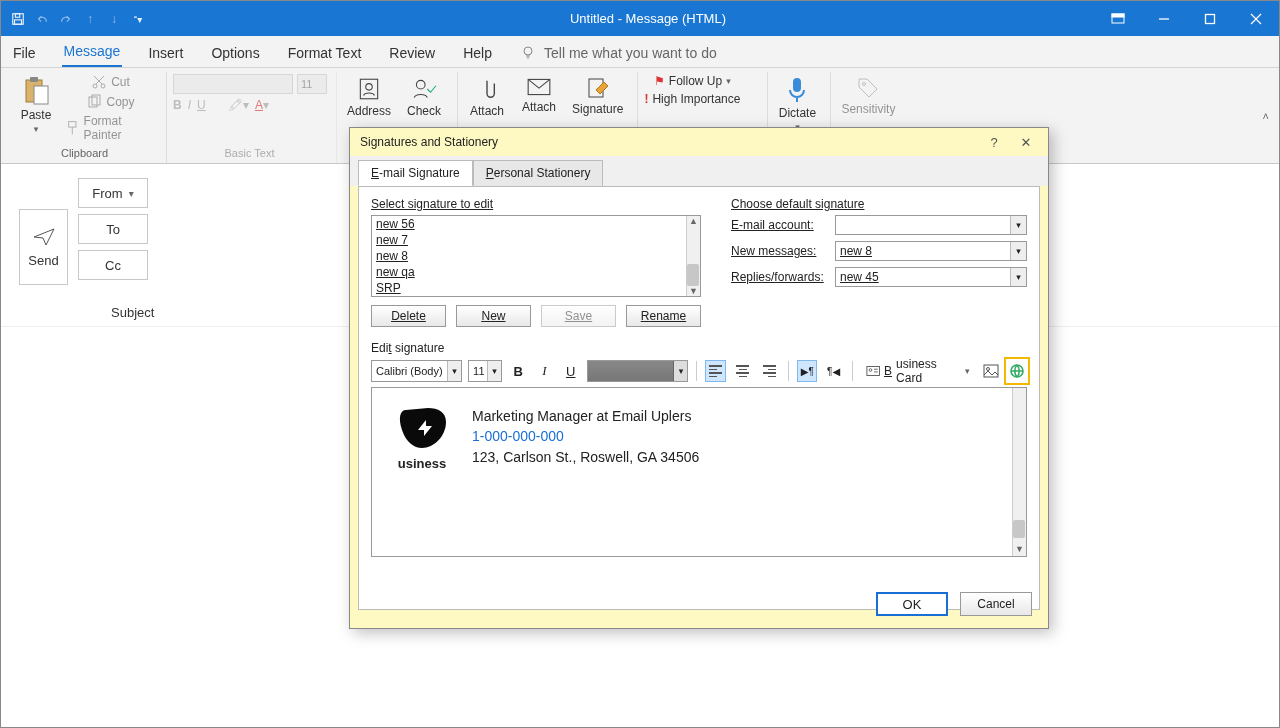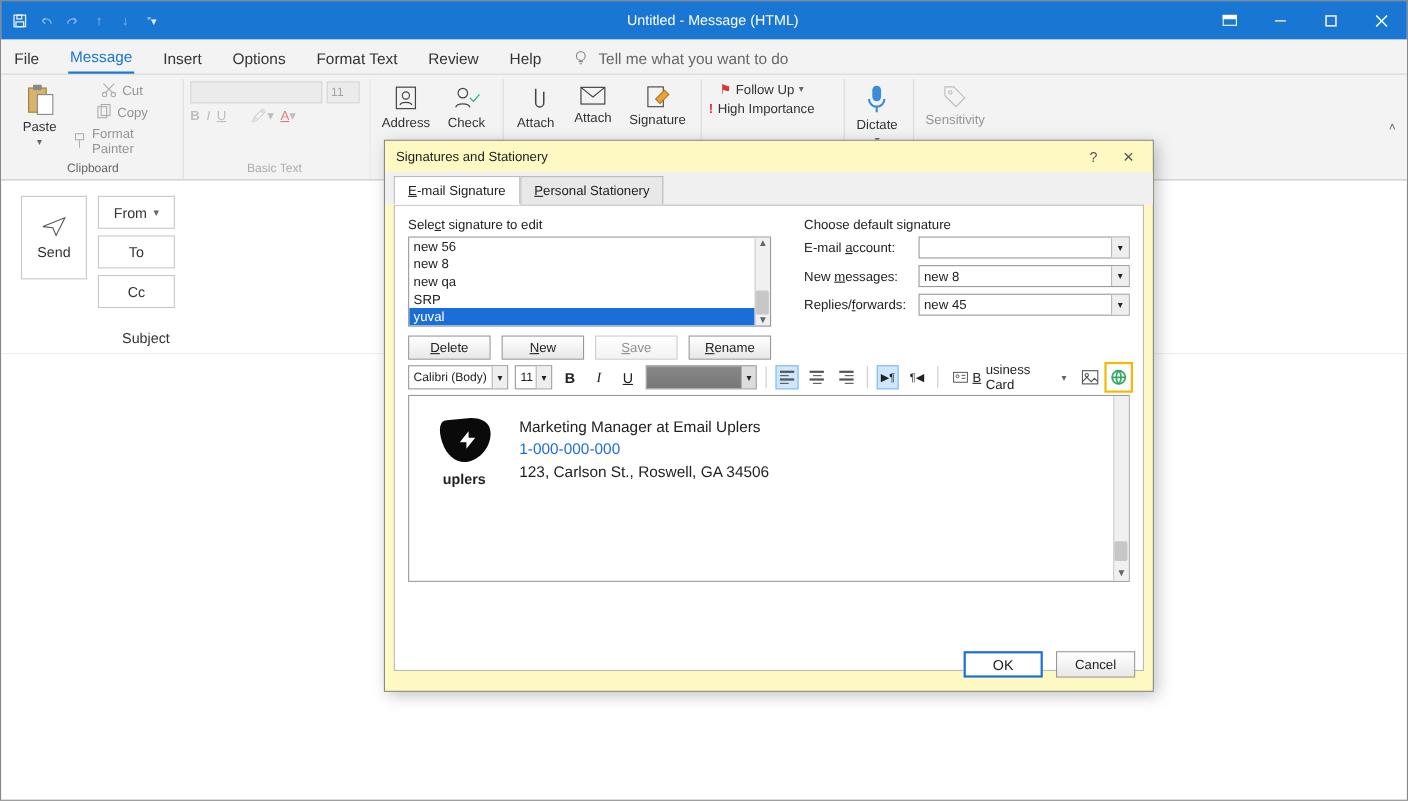--- a/index.html
+++ b/index.html
@@ -26,37 +26,37 @@
 .rgroup-label { text-align:center; font-size: 11px; color:#666; padding-bottom:2px; position:relative;}
 .rgroup-body { display:flex; gap:6px; align-items:flex-start;}
 .bigbtn { display:flex; flex-direction:column; align-items:center; gap:2px; font-size:12px; color:#333; padding:2px 4px; min-width:46px;}
 .smallrow { display:flex; flex-direction:column; gap:4px; font-size:12px; color:#333;}
 .smallrow .item{ display:flex; align-items:center; gap:4px;justify-content:center;}
 .disabled { opacity:0.5; }
 .collapse-caret{ position:absolute; right:10px; top:50%; transform:translateY(-50%); color:#666; font-size:11px;}
 
 
 .compose-header{ padding: 14px 18px; display:flex; gap:10px; font-size:13px; }
-.send-btn{ width:60px; height:76px; border:1px solid #c8c8c8; display:flex; flex-direction:column; align-items:center; justify-content:center; gap:6px; font-size:13px; color:#333;}
+.send-btn{ width:49px; height:76px; border:1px solid #c8c8c8; display:flex; flex-direction:column; align-items:center; justify-content:center; gap:6px; font-size:13px; color:#333;margin-top:31px;}
 .addr-col{ display:flex; flex-direction:column; gap:6px;}
 .addr-btn{ width:70px; height:30px; border:1px solid #c8c8c8; background:#fff; display:flex; align-items:center; justify-content:center; font-size:13px; color:#333;}
 .addr-btn.from{ gap:6px;}
 .subject-row{ padding: 6px 18px 6px 110px; display:flex; align-items:center; gap:20px; font-size:13px; color:#333; border-bottom:1px solid #eee;}
 
 
 .dialog { position:absolute; left:348px; top:126px; width:700px; height:502px; background:#fef9c3; border:1px solid #888; box-shadow: 4px 4px 14px rgba(0,0,0,.25); font-size:12px; color:#222;}
 .dialog-title { height:28px; display:flex; align-items:center; padding:0 6px 0 10px; font-size:12px;}
 .dialog-title .spacer{flex:1;}
 .dialog-title .x{ width:32px; text-align:center; font-size:13px; color:#555;}
 .dialog-tabs{ display:flex; background:#f0f0f0; padding: 4px 8px 0 8px; gap:0; }
 .dialog-tab{ padding:5px 12px; border:1px solid #bbb; background:#e8e8e8; font-size:12px; border-bottom:none; position:relative; }
 .dialog-tab.active{ background:#fff; border-bottom:1px solid #fff; z-index:2;}
 .dialog-tab .ul{text-decoration:underline;}
 .dialog-body{ background:#fff; border:1px solid #bbb; margin:0 8px 8px 8px; padding:10px 12px 12px 12px; height:424px; position:relative;}
-.twocol{ display:flex; gap:30px;}
+.twocol{ display:flex; gap:30px;text-decoration:underline;}
 .leftcol{ width:330px;}
 .rightcol{ flex:1;}
 .sec-label{ font-size:12px; color:#222; margin-bottom:4px;}
 .siglist{ border:1px solid #999; height:82px; overflow:hidden; position:relative; background:#fff;}
 .siglist .row{ padding:1px 4px; font-size:12px;}
 .siglist .row.sel{ background:#1a6ed8; color:#fff;}
 .siglist-scroll{ position:absolute; right:0; top:0; bottom:0; width:14px; background:#f0f0f0; border-left:1px solid #ccc; display:flex; flex-direction:column; justify-content:space-between; align-items:center; font-size:9px; color:#666;}
 .siglist-scroll .thumb{ position:absolute; right:1px; width:12px; height:22px; background:#c7c7c7; top:48px; border-radius:2px;}
 .btnrow{ display:flex; gap:10px; margin-top:8px;}
 .dlgbtn{ width:75px; height:22px; border:1px solid #999; background:linear-gradient(#fff,#e8e8e8); font-size:12px; display:flex; align-items:center; justify-content:center;}
@@ -362,20 +362,21 @@
   <div class="dialog-tabs">
     <div class="dialog-tab active"><span class="ul">E</span><span>-mail Signature</span></div>
     <div class="dialog-tab"><span class="ul">P</span>ersonal Stationery</div>
   </div>
   <div class="dialog-body">
     <div class="twocol">
       <div class="leftcol">
         <div class="sec-label">Sele<span style="text-decoration:underline">c</span>t signature to edit</div>
         <div class="siglist">
           <div class="row">new 56</div>
+          <div class="row">new 7</div>
           <div class="row">new 8</div>
           <div class="row">new qa</div>
           <div class="row">SRP</div>
           <div class="row sel">yuval</div>
           <div class="siglist-scroll">
               <span>▲</span>
               <span class="thumb"></span>
               <span>▼</span>
             </div>
         </div>
@@ -405,20 +406,21 @@
         <div class="field">
           <label>Replies/<span class="ul">f</span>orwards:</label>
           <div class="combo">
               <span>new 45</span>
               <span class="arrow">▾</span>
             </div>
         </div>
       </div>
     </div>
 
+    <div class="editlabel">Edi<span style="text-decoration:underline">t</span> signature</div>
     <div class="edtoolbar">
       <div class="box fontbox">
           <span>Calibri (Body)</span>
           <span class="arrow">▾</span>
         </div>
       <div class="box sizebox">
           <span>11</span>
           <span class="arrow">▾</span>
         </div>
       <div class="icobtn b">B</div>
@@ -471,21 +473,21 @@
         </div>
     </div>
 
     <div class="editor">
       <div class="sigrow">
         <div class="sig-logo">
           <svg width="52" height="44" viewBox="0 0 52 44">
               <path d="M10 4 C4 4 2 12 6 24 C10 36 18 42 26 42 C38 42 50 30 50 16 C50 6 42 2 32 2 Z" fill="#0a0a0a"></path>
               <path d="M22 24 L30 14 L30 20 L36 20 L28 30 L28 24 Z" fill="#fff"></path>
             </svg>
-          <span>uplers</span>
+          <span>usiness</span>
         </div>
         <div class="sig-text">
           <div>Marketing Manager at Email Uplers</div>
           <div class="link">1-000-000-000</div>
           <div>123, Carlson St., Roswell, GA 34506</div>
         </div>
       </div>
       <div class="editor-scroll">
           <span class="thumb"></span>
           <span class="arrow-dn">▼</span>

